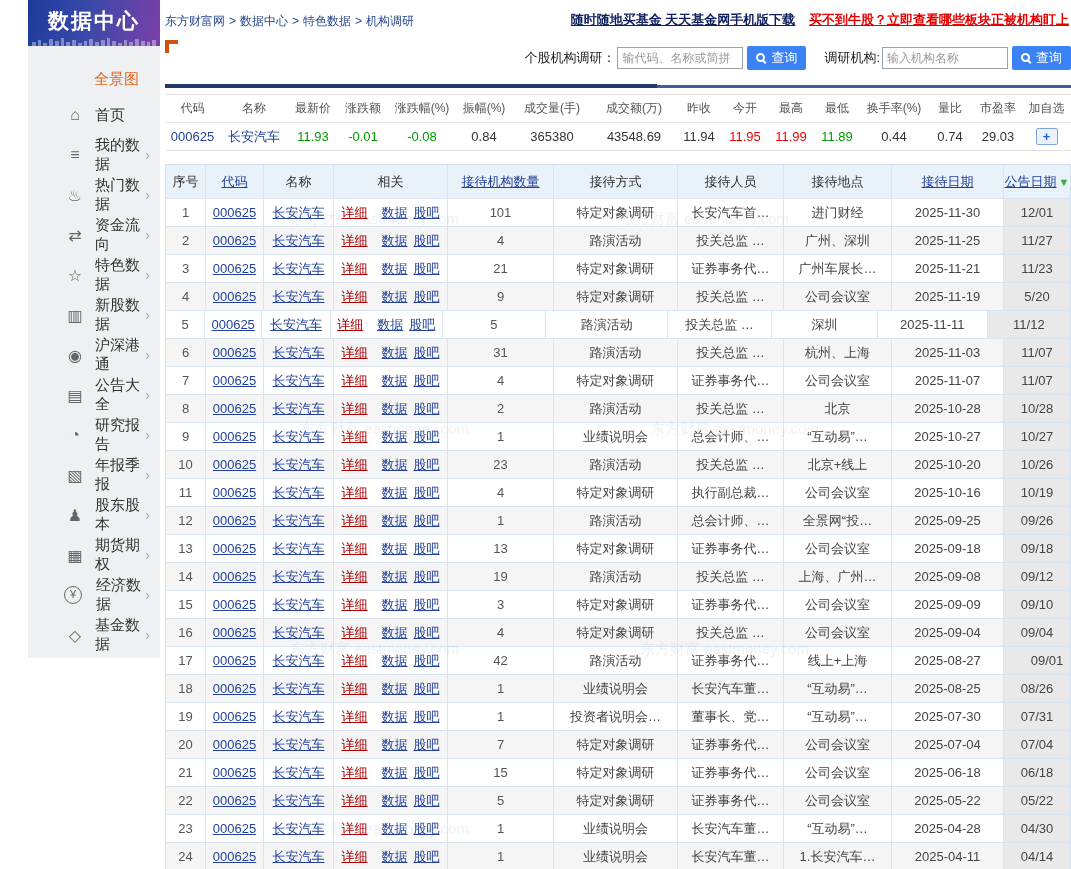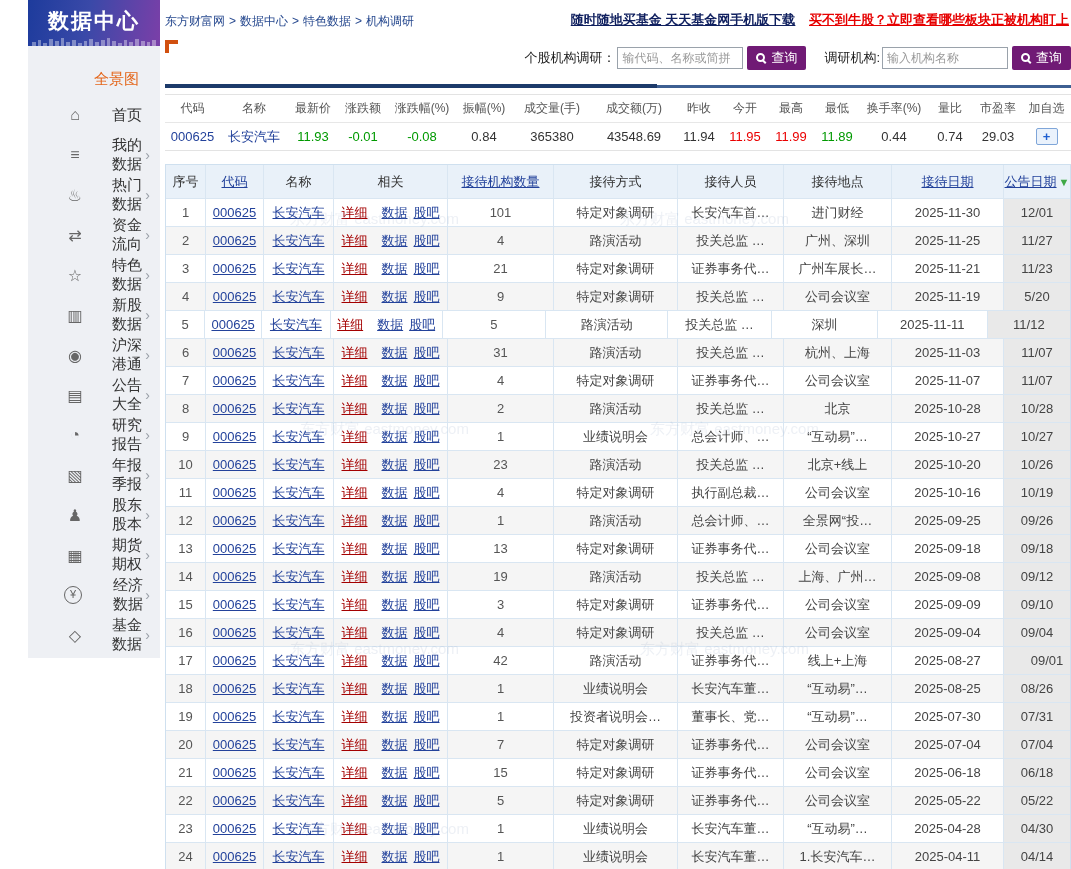--- a/index.html
+++ b/index.html
@@ -13,42 +13,42 @@
   .logo .logo-text{font-size:21px;font-weight:bold;letter-spacing:2px;margin-top:-4px;}
   .logo .eq{position:absolute;left:4px;right:4px;bottom:0;height:10px;display:flex;align-items:flex-end;gap:2px;overflow:hidden;}
   .logo .eq span{flex:1;background:rgba(255,255,255,.38);}
 
   
   .sidebar{position:absolute;left:28px;top:46px;width:132px;height:612px;background:#eef0f4;}
   .panorama{padding:24px 0 6px 66px;font-size:15px;color:#e4661a;cursor:pointer;}
   .side-item{height:40px;display:flex;align-items:center;padding-left:36px;cursor:pointer;color:#333;}
   .s-icon{width:22px;font-size:16px;color:#666;text-align:center;flex:none;}
   .s-icon.circled{width:16px;height:16px;line-height:15px;border:1px solid #666;border-radius:50%;font-size:11px;margin-right:5px;}
-  .s-label{font-size:15px;margin-left:26px;flex:1;}
+  .s-label{font-size:15px;margin-left:9px;flex:1;}
   .s-arrow{font-size:14px;color:#9aa0a8;margin-right:10px;}
 
   
   .main{position:absolute;left:165px;top:0;width:906px;}
 
   .topbar{position:relative;height:34px;}
   .breadcrumb{position:absolute;left:0;top:13px;font-size:12px;color:#27498f;}
   .breadcrumb .bc-item{color:#27498f;cursor:pointer;}
   .breadcrumb .bc-sep{color:#27498f;margin:0 4px;}
   .promos{position:absolute;right:2px;top:11px;font-size:13px;white-space:nowrap;}
   .promo1{color:#10205f;font-weight:bold;text-decoration:underline;cursor:pointer;}
   .promo2{color:#e60000;font-weight:bold;text-decoration:underline;cursor:pointer;margin-left:10px;}
 
   .title-row{position:relative;height:50px;}
   .corner{position:absolute;left:0;top:6px;width:9px;height:9px;border-top:4px solid #d1500f;border-left:4px solid #d1500f;}
   h1.page-title{position:absolute;left:16px;top:8px;margin:0;font-size:20px;font-weight:normal;color:#111;}
   .searches{position:absolute;right:0;top:12px;display:flex;align-items:center;font-size:13px;color:#222;}
   .searches .slabel{margin-right:2px;}
   .searches input{width:116px;height:20px;border:1px solid #9aa2ab;font-size:12px;padding:0 4px;color:#333;outline:none;}
   .searches input::placeholder{color:#999;}
-  .searches button{height:24px;margin-left:4px;border:none;background:#701a75;color:#fff;font-size:13px;
+  .searches button{height:24px;margin-left:4px;border:none;background:#3b82f6;color:#fff;font-size:13px;
     display:inline-flex;align-items:center;padding:0 9px;cursor:pointer;border-radius:2px;}
   .searches .gap{width:18px;}
   .mag{width:11px;height:11px;position:relative;display:inline-block;margin-right:4px;}
   .mag::before{content:'';position:absolute;width:5px;height:5px;border:2px solid #fff;border-radius:50%;top:0;left:0;}
   .mag::after{content:'';position:absolute;width:2px;height:5px;background:#fff;transform:rotate(-45deg);bottom:0;left:7px;}
 
   .divider{position:relative;height:4px;margin-bottom:6px;}
   .divider .base{position:absolute;left:0;right:0;bottom:0;height:3px;background:#3d5f92;}
   .divider .dark{position:absolute;left:0;bottom:0;width:492px;height:4px;background:#1c3a6a;}
 

